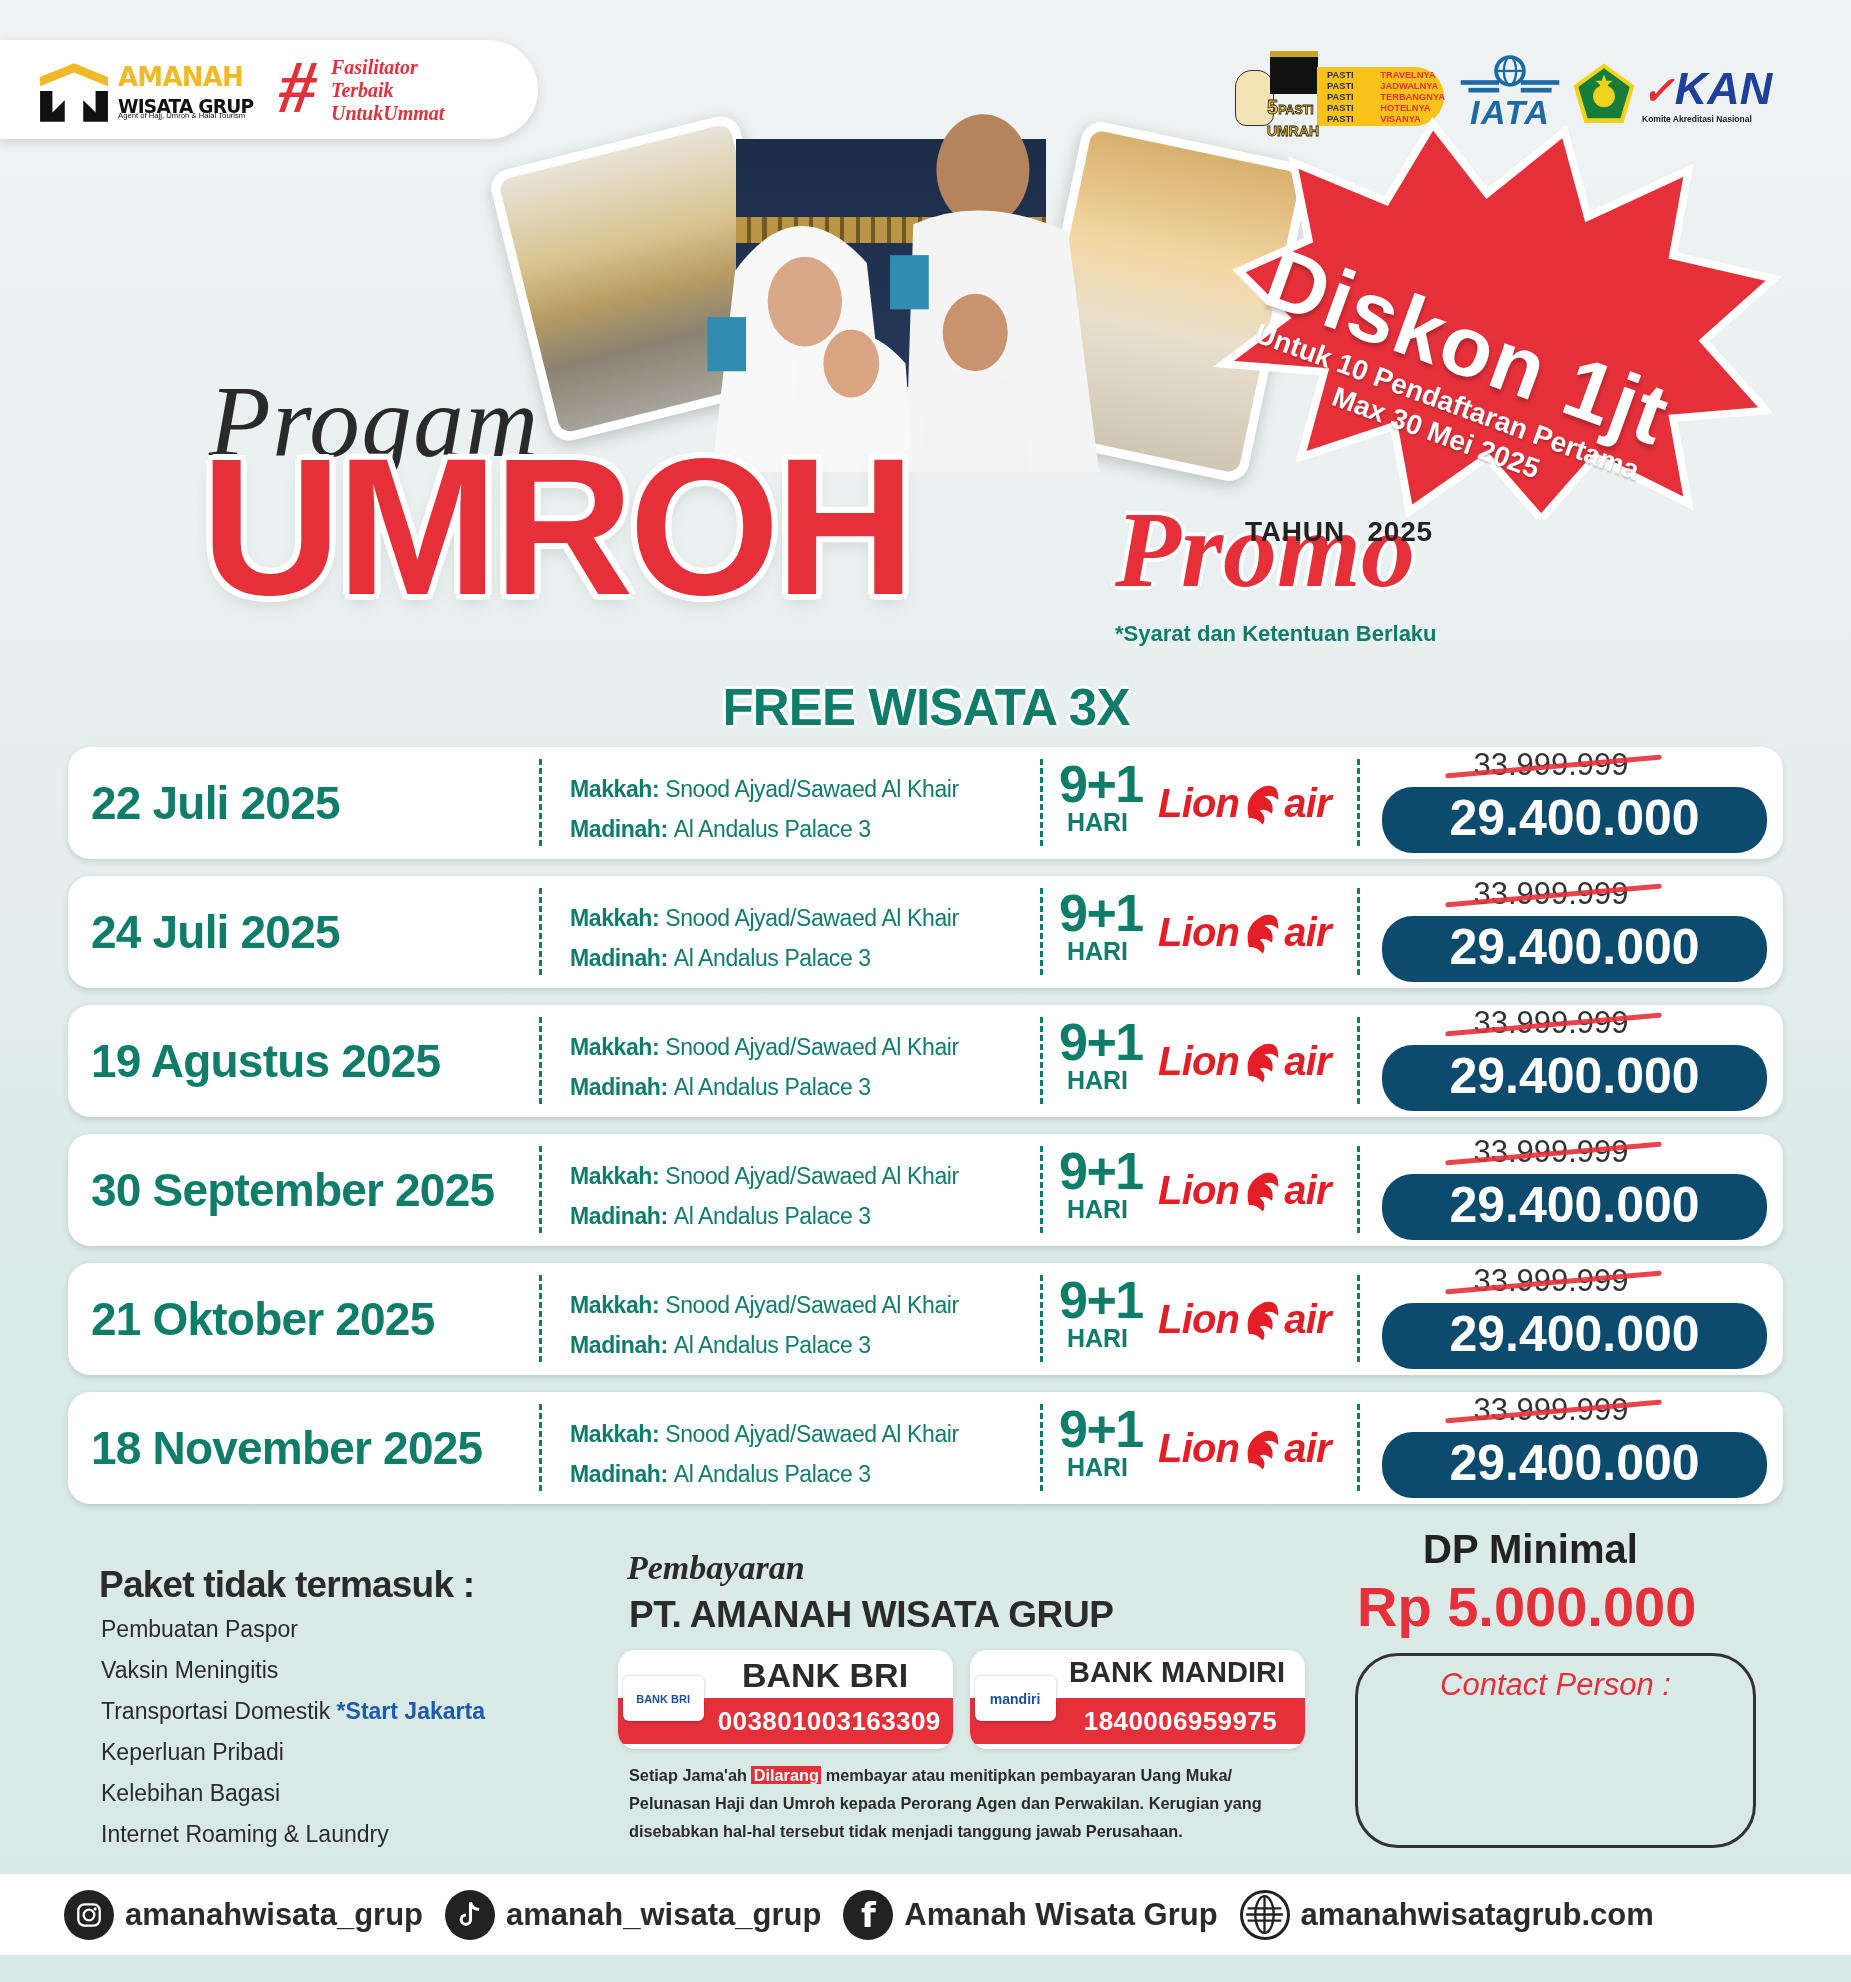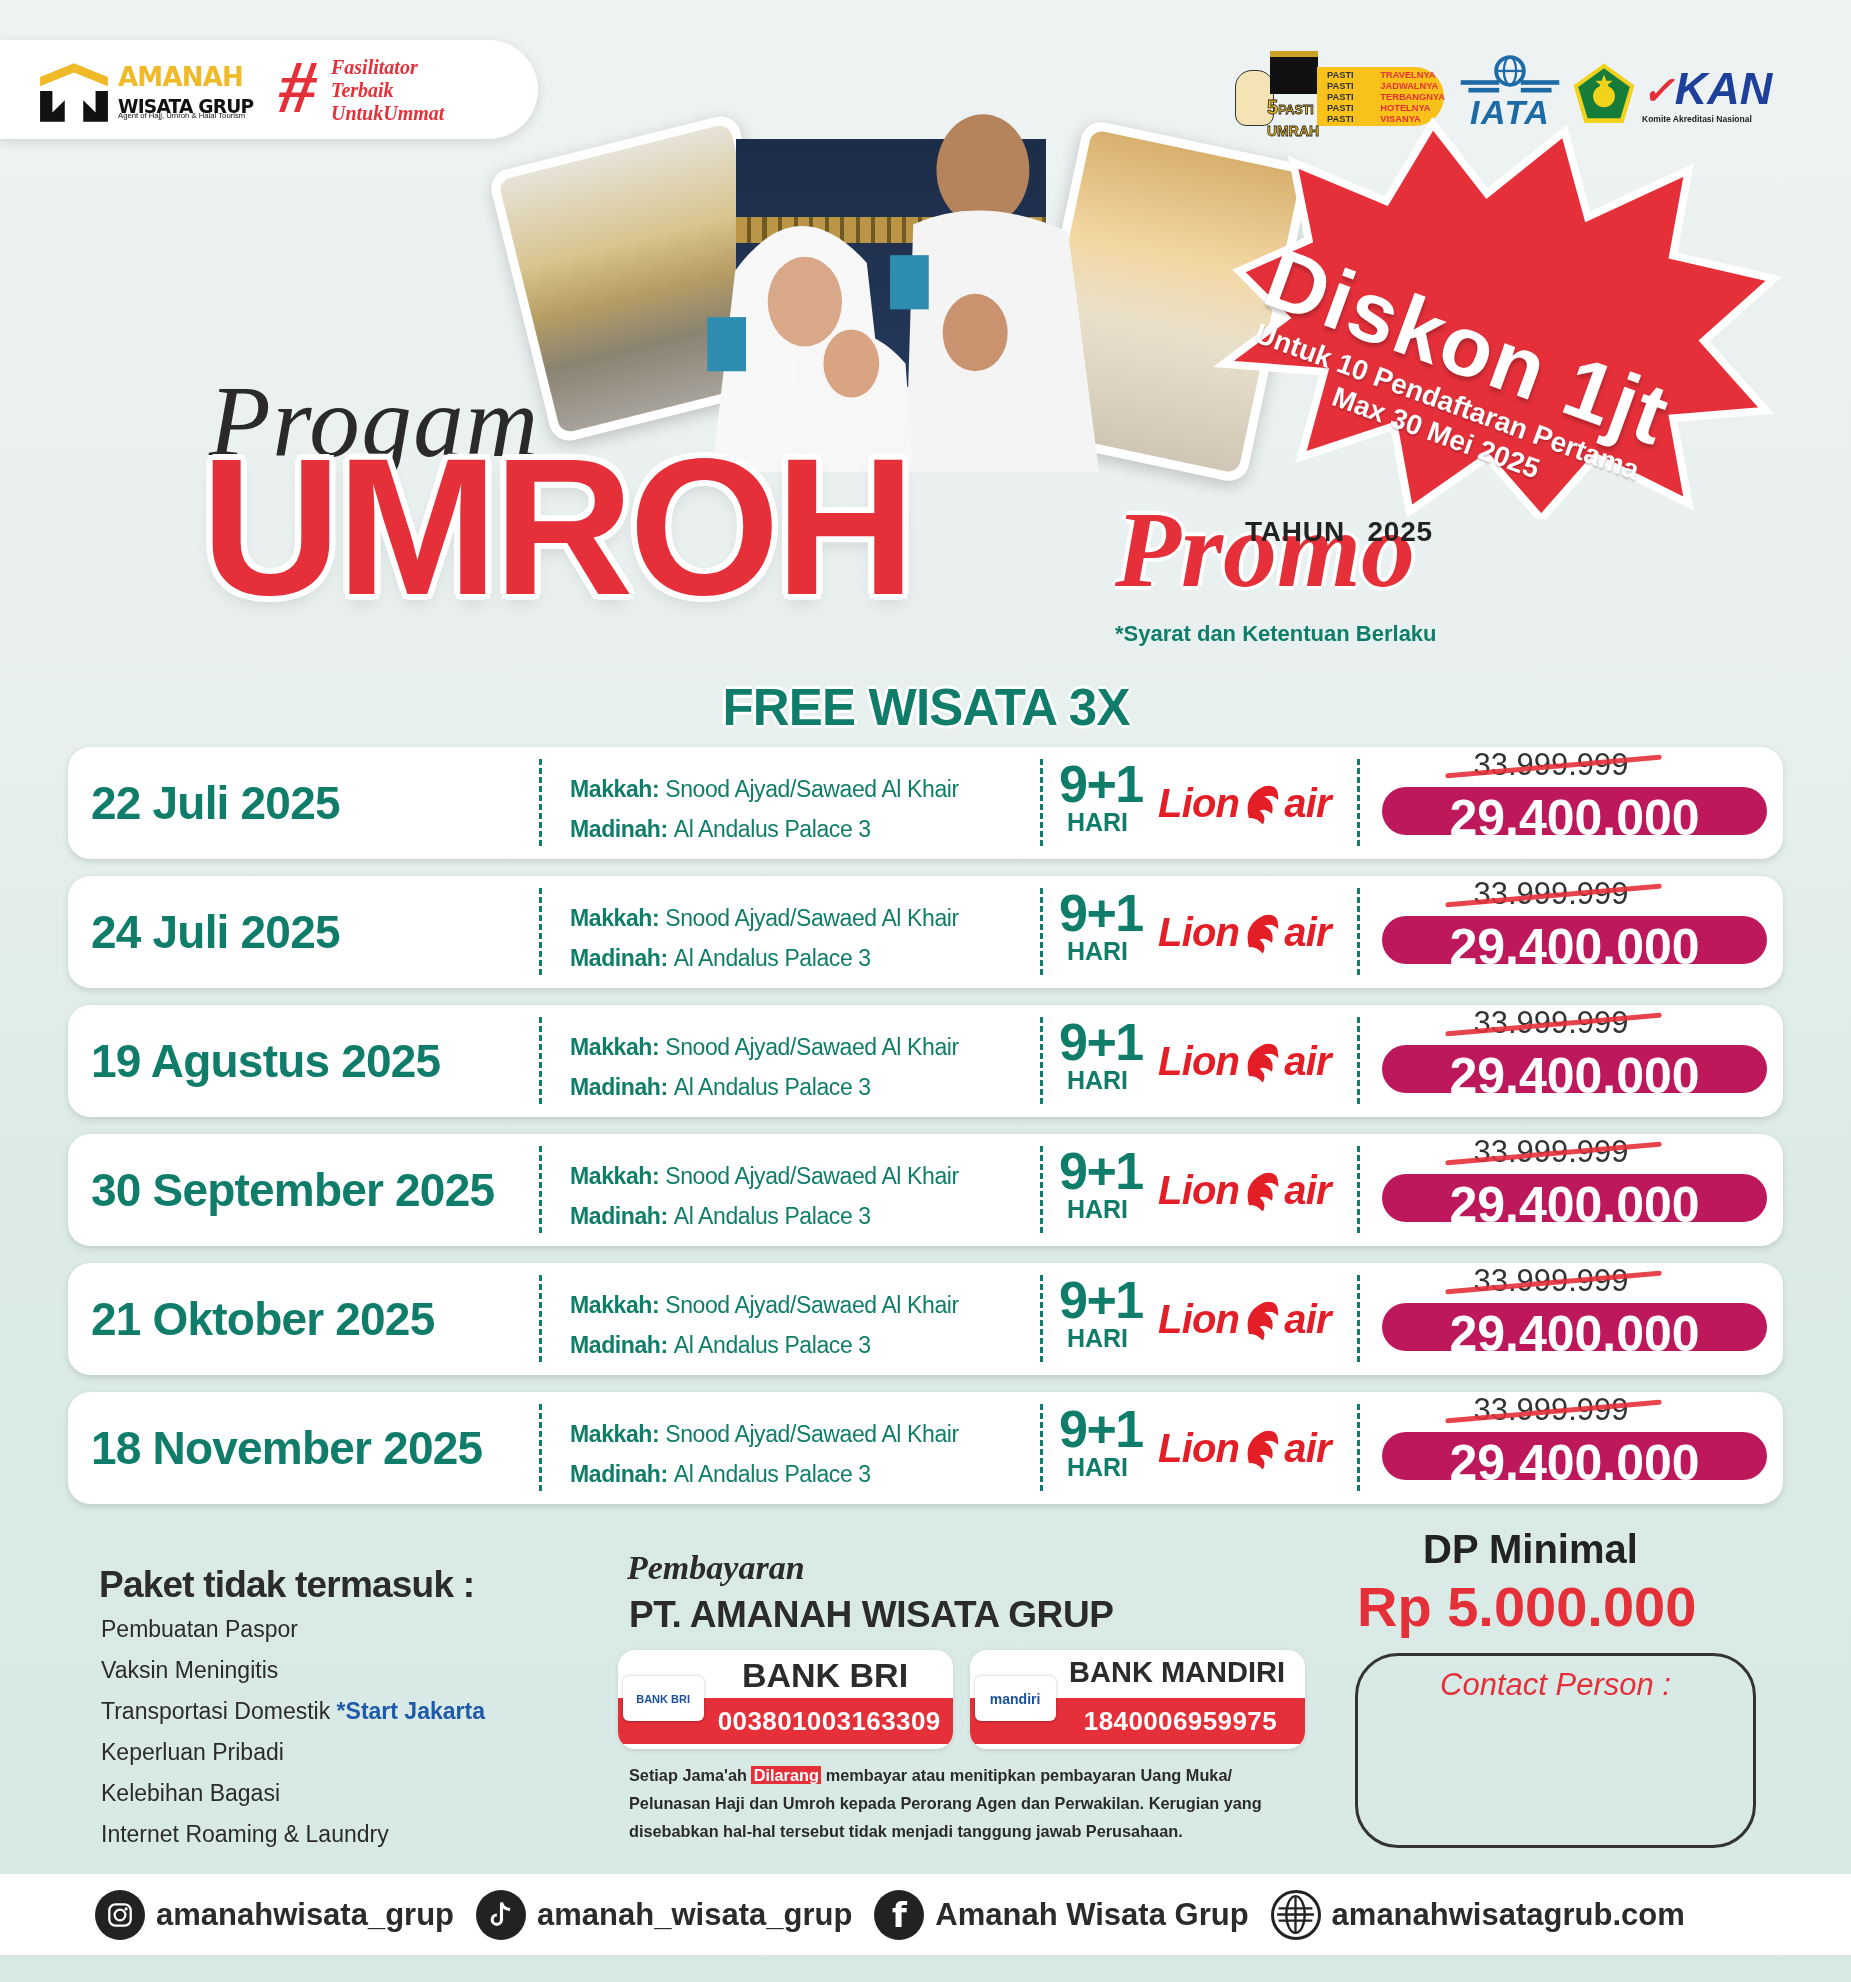--- a/index.html
+++ b/index.html
@@ -123,22 +123,22 @@
   .row .hotels { position: absolute; left: 502px; top: 22px; font-size: 23px; font-weight: bold; color: #0f7d69; line-height: 40px; letter-spacing: -0.4px;}
   .row .dur { position: absolute; left: 991px; top: 14px; width: 77px; text-align: center; color: #0f7d69; font-weight: bold; }
   .row .dur .n { font-size: 52px; line-height: 46px; letter-spacing: -1.5px;}
   .row .dur .h { font-size: 25px; line-height: 31px; }
   .row .airline { position: absolute; left: 1090px; top: 33px; display: flex; align-items: center; }
   .airline-name { font-size: 40px; font-weight: bold; font-style: italic; color: #e41e26; letter-spacing: -0.8px; }
   .airline-lion { width: 42px; height: 46px; margin: 0 1.5px; }
   .row .old-price { position: absolute; left: 1386px; top: 0; width: 194px; text-align:center; font-size: 31px; color: #333; line-height: 36px; }
   .row .strike { position: absolute; left: 1377px; top: 17px; width: 217px; height: 4.6px; background: #e5303a; transform: rotate(-5deg); border-radius: 2.3px; opacity: 0.9;}
   .row .price {
-    position: absolute; left: 1314px; top: 40px; width: 385px; height: 48px; border-radius: 31px;
-    background: #be185d; color: #fff; font-size: 50px; font-weight: bold; text-align: center; line-height: 62px;
+    position: absolute; left: 1314px; top: 40px; width: 385px; height: 66px; border-radius: 31px;
+    background: #0c4a6e; color: #fff; font-size: 50px; font-weight: bold; text-align: center; line-height: 62px;
   }
 
   
   .excl-title { left: 99px; top: 1564px; font-size: 37px; font-weight: bold; color: #2b2b2b; letter-spacing: -0.8px; }
   .excl-list { left: 101px; top: 1609px; font-size: 23px; color: #2b2b2b; line-height: 41px; }
   .excl-list .hl { color: #1f5aa8; font-weight: bold; }
 
   .pay-script { left: 627px; top: 1549px; font-family: "Liberation Serif", serif; font-style: italic; font-weight: bold; font-size: 34px; color: #2b2b2b; }
   .pay-company { left: 629px; top: 1594px; font-size: 37px; font-weight: bold; color: #2b2b2b; letter-spacing: -0.4px;}
   .bank-card {
@@ -153,21 +153,21 @@
   .mandiri .bname { font-size: 29px; }
   .warning { left: 629px; top: 1761px; width: 681px; font-size: 16.3px; font-weight: bold; color: #2b2b2b; line-height: 28px; }
   .warning .tag { background: #e5303a; color: #fff; padding: 0 2.3px; }
 
   .dp-title { left: 1423px; top: 1527px; font-size: 40px; font-weight: bold; color: #222; }
   .dp-value { left: 1357px; top: 1574px; font-size: 56px; font-weight: bold; color: #e5303a; }
   .contact-box { left: 1355px; top: 1653px; width: 401px; height: 195px; border: 3.1px solid #333; border-radius: 43px; }
   .contact-label { left: 1355px; top: 1667px; width: 401px; text-align: center; font-size: 31px; font-style: italic; color: #e5303a; }
 
   
-  .footer { left: 0; top: 1874px; width: 1852px; height: 81px; background: #fff; display: flex; align-items: center; padding-left: 95px; }
+  .footer { left: 0; top: 1874px; width: 1852px; height: 81px; background: #fff; display: flex; align-items: center; padding-left: 64px; }
   .social { display: flex; align-items: center; margin-right: 22px; }
   .social .ic { width: 50px; height: 50px; border-radius: 50%; background: #222; color: #fff; display:flex; align-items:center; justify-content:center; margin-right: 11px; }
   .social .ic.web { background: transparent; border: 3.1px solid #222; color:#222; }
   .social .txt { font-size: 31px; font-weight: bold; color: #2b2b2b; }
 </style>
 </head>
 <body>
 
 <div class="abs logo-pill"></div>
 <svg class="abs brand-mark" viewBox="0 0 96 84">

